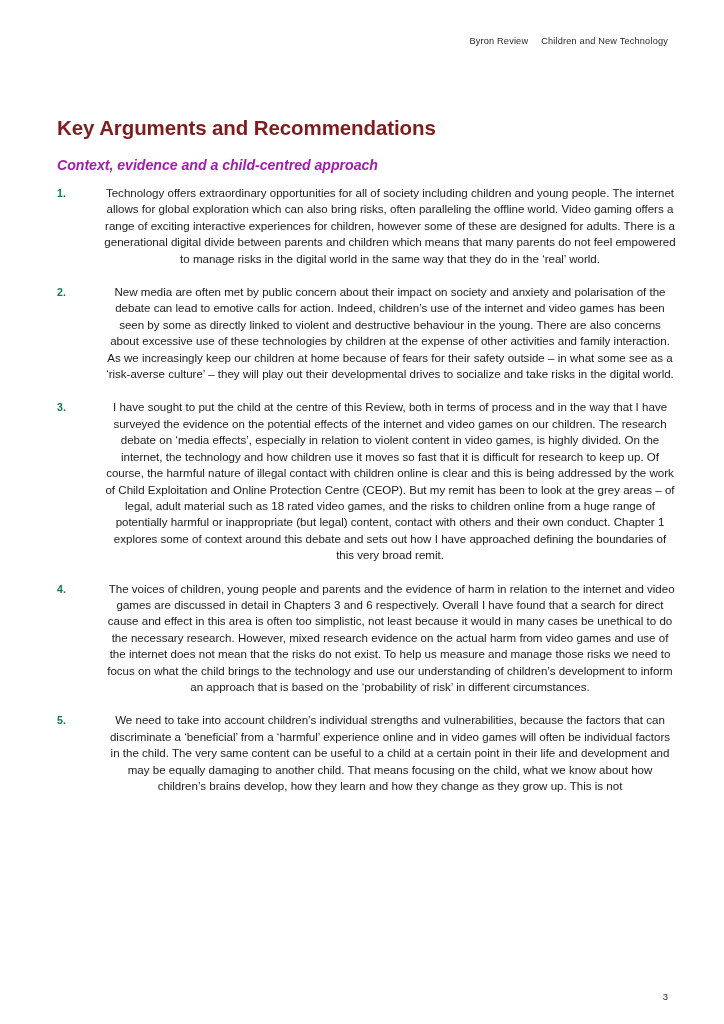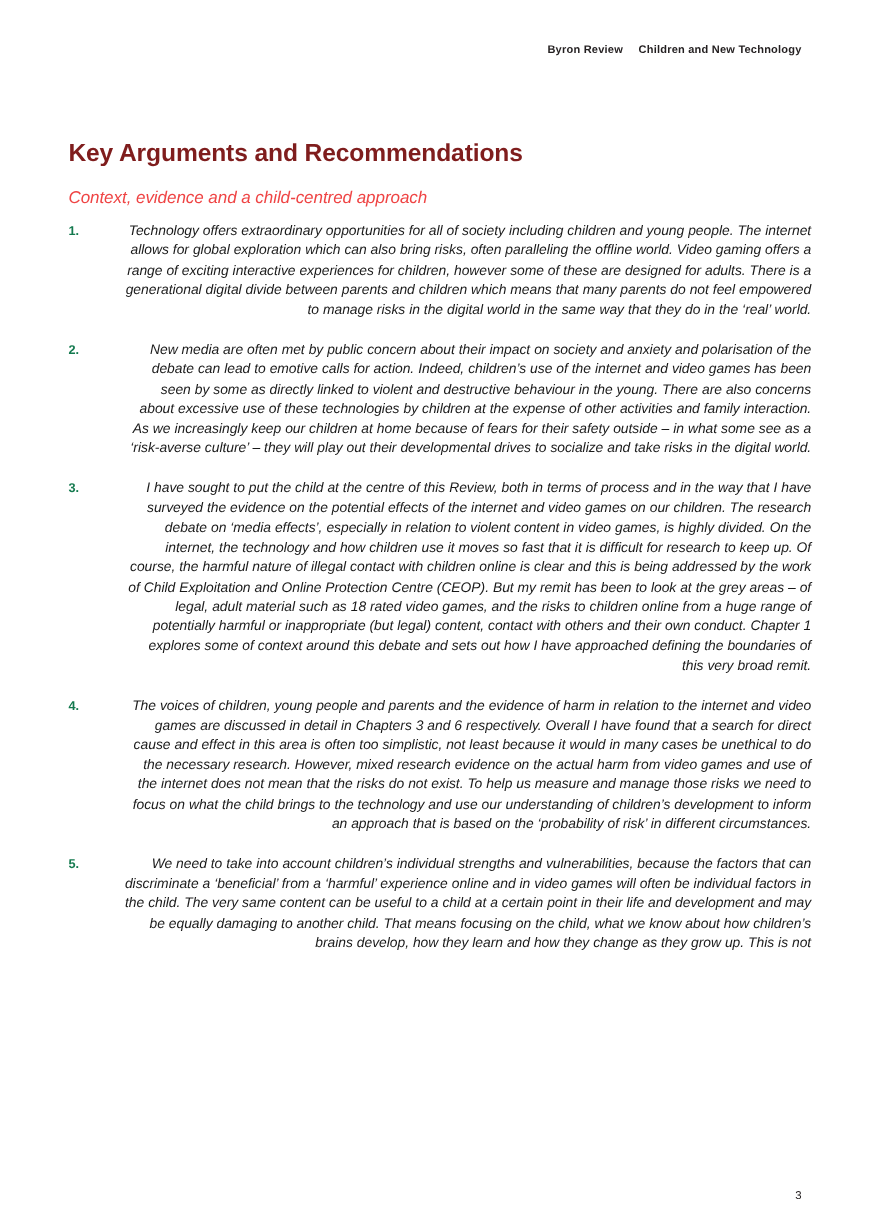--- a/index.html
+++ b/index.html
@@ -22,21 +22,20 @@
 
   
   .running-header {
     position: absolute;
     top: 36px;
     right: 56px;
     font-size: 9.2px;
     letter-spacing: 0.18px;
     color: #231f20;
     white-space: nowrap;
-    font-weight: bold;
   }
   .running-header .rh-sep {
     display: inline-block;
     width: 13px;
   }
 
   
   .doc-title {
     position: absolute;
     top: 116px;
@@ -46,23 +45,23 @@
     color: #7f1d1d;
     letter-spacing: -0.1px;
     margin: 0;
     white-space: nowrap;
   }
   .doc-subtitle {
     position: absolute;
     top: 157px;
     left: 57px;
     font-size: 14.2px;
-    font-weight: normal;
+    font-weight: bold;
     font-style: italic;
-    color: #ef4444;
+    color: #a21caf;
     letter-spacing: -0.05px;
     margin: 0;
     white-space: nowrap;
   }
 
   
   .body-list {
     position: absolute;
     top: 185px;
     left: 57px;
@@ -84,25 +83,24 @@
     font-size: 10.6px;
     font-weight: bold;
     color: #13794e;
     line-height: 16.4px;
   }
   .para-text {
     display: block;
     font-size: 11.55px;
     line-height: 16.4px;
     color: #1a1a1a;
-    text-align: right;
+    text-align: center;
     letter-spacing: -0.02px;
     word-spacing: 0.1px;
     white-space: pre-wrap;
-    font-style: italic;
   }
 
   
   .folio {
     position: absolute;
     bottom: 22px;
     right: 56px;
     font-size: 9.5px;
     color: #231f20;
   }

